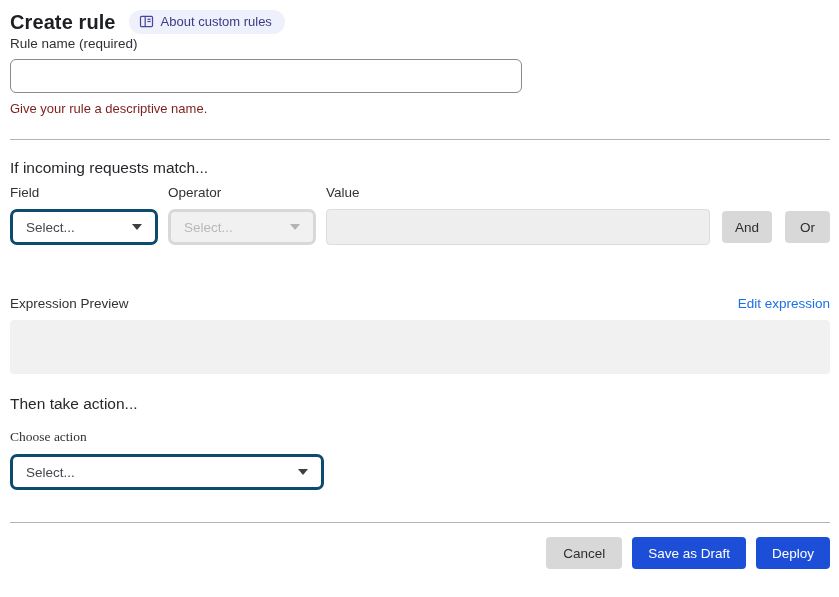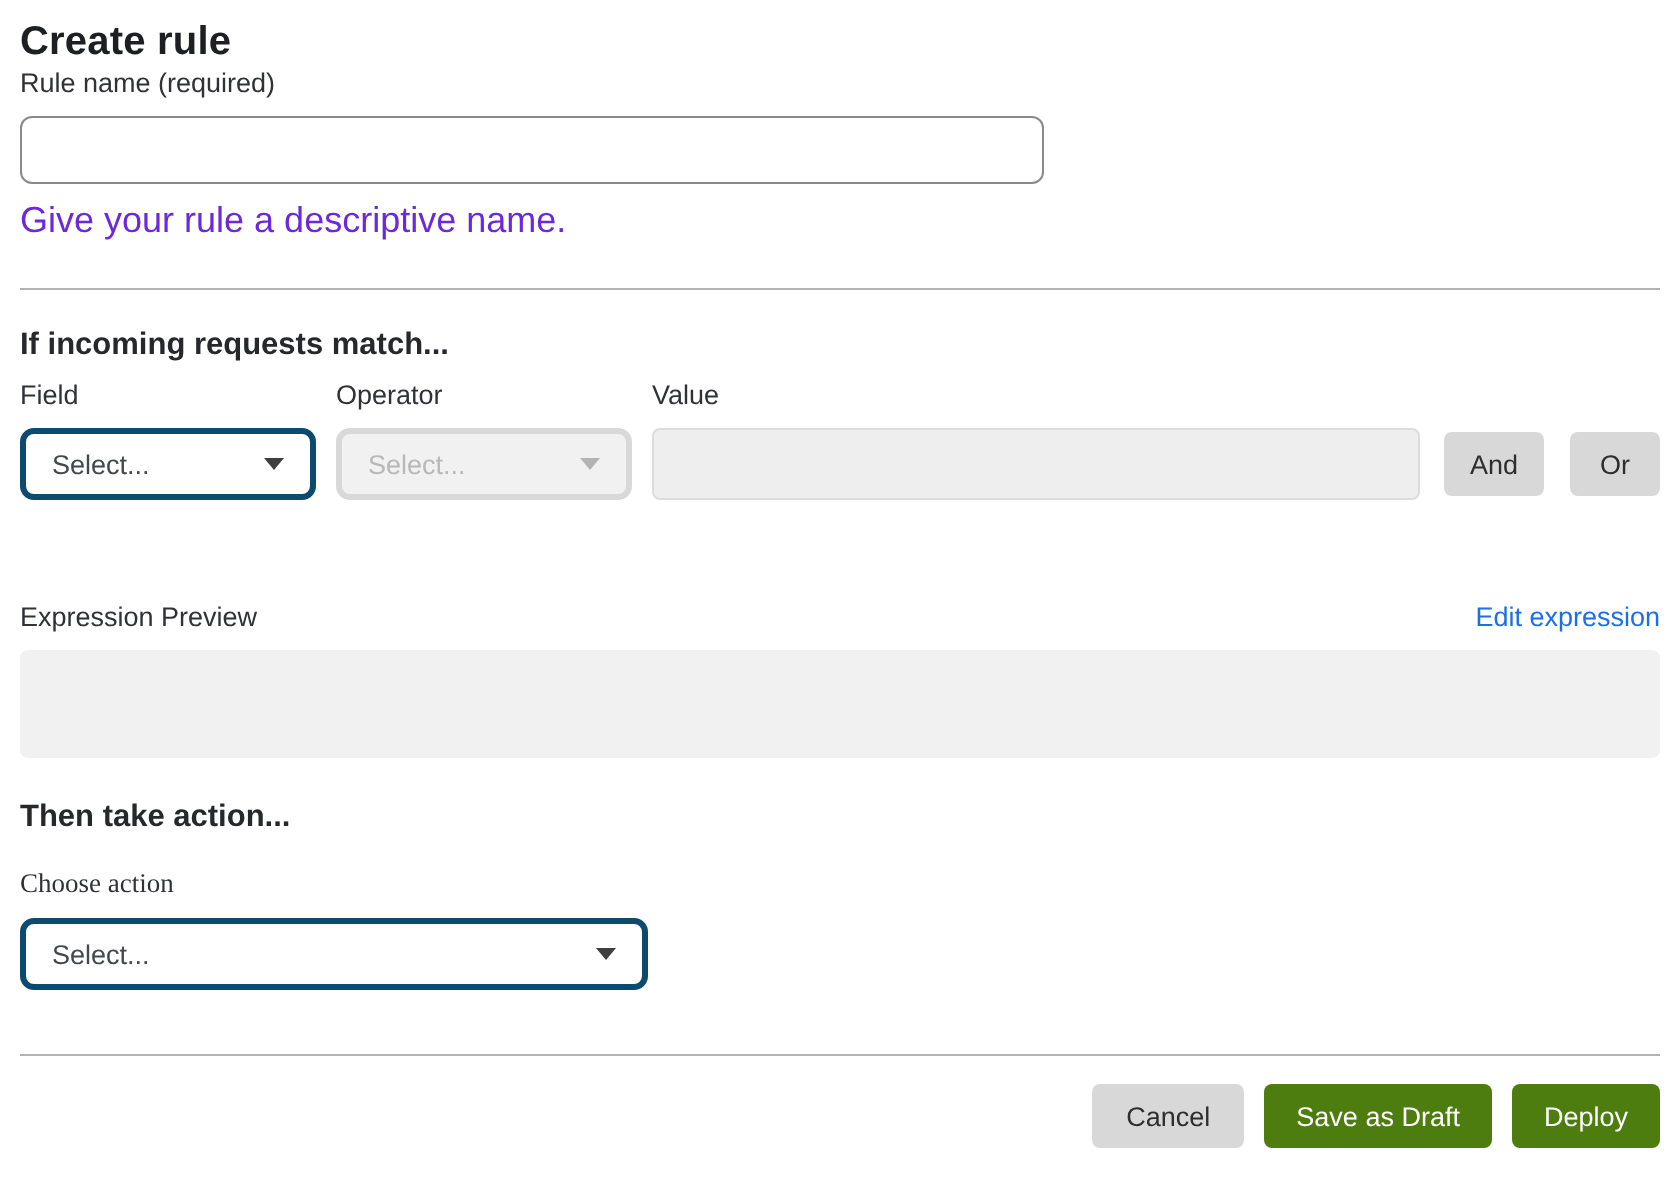--- a/index.html
+++ b/index.html
@@ -27,26 +27,26 @@
   
   .field-label { font-size: 13.5px; color: #303236; }
   .rule-name-label { margin-top: 21px; }
   .rule-name-input {
     display: block; margin-top: 7px;
     width: 512px; height: 34px;
     border: 1px solid #8a8a8a; border-radius: 6px;
     font-size: 14px; padding: 0 10px; color: #303236;
     font-family: inherit; outline: none; background: #fff;
   }
-  .helper-text { margin-top: 8px; font-size: 18px; color: #6d28d9; }
+  .helper-text { margin-top: 8px; font-size: 13px; color: #7f1d1d; }
 
   .divider { border: none; border-top: 1px solid #b4b4b4; margin-top: 23px; }
 
   
-  .section-heading { margin-top: 19px; font-size: 15.5px; font-weight: 700; color: #26282c; }
+  .section-heading { margin-top: 19px; font-size: 15.5px; font-weight: 400; color: #26282c; }
   .controls-row { display: flex; gap: 10px; margin-top: 8px; align-items: flex-start; }
   .control-col .field-label { display: block; margin-bottom: 9px; }
 
   .select-box {
     height: 36px; display: flex; align-items: center; justify-content: space-between;
     border: 3px solid #0c4a6e; border-radius: 7px; background: #ffffff;
     padding: 0 13px; font-size: 13.5px; color: #44474c; cursor: pointer;
   }
   .select-box .caret {
     width: 0; height: 0;
@@ -86,29 +86,40 @@
 
   
   .action-heading { margin-top: 21px; }
   .choose-label { display: block; margin-top: 16px; font-family: Liberation Serif, serif; }
   .action-select { margin-top: 9px; }
 
   
   .footer-divider { margin-top: 32px; }
   .footer-row { margin-top: 14px; display: flex; justify-content: flex-end; gap: 10px; }
   .btn-cancel { padding: 0 17px; }
-  .btn-blue { background: #4d7c0f; color: #ffffff; padding: 0 16px; }
+  .btn-blue { background: #1d4ed8; color: #ffffff; padding: 0 16px; }
 </style>
 </head>
 <body>
 
 
 
 <div class="header-row">
   <h1 class="page-title">Create rule</h1>
+  <button class="badge">
+    <span>
+      <svg width="15" height="15" viewBox="0 0 16 16" fill="none" stroke="#4845a0" stroke-width="1.3">
+        <rect x="1.6" y="2.6" width="12.8" height="10.8" rx="1.2"></rect>
+        <line x1="6.6" y1="2.6" x2="6.6" y2="13.4"></line>
+        <line x1="9" y1="5.6" x2="12.4" y2="5.6"></line>
+        <line x1="9" y1="8" x2="12.4" y2="8"></line>
+      </svg>
+    </span>
+    <span>About custom rules</span>
+  </button>
 </div>
 
 <label class="field-label rule-name-label">Rule name (required)</label>
 <input class="rule-name-input" type="text" value="" style="">
 <div class="helper-text">Give your rule a descriptive name.</div>
 
 <hr class="divider">
 
 <h2 class="section-heading">If incoming requests match...</h2>
 

